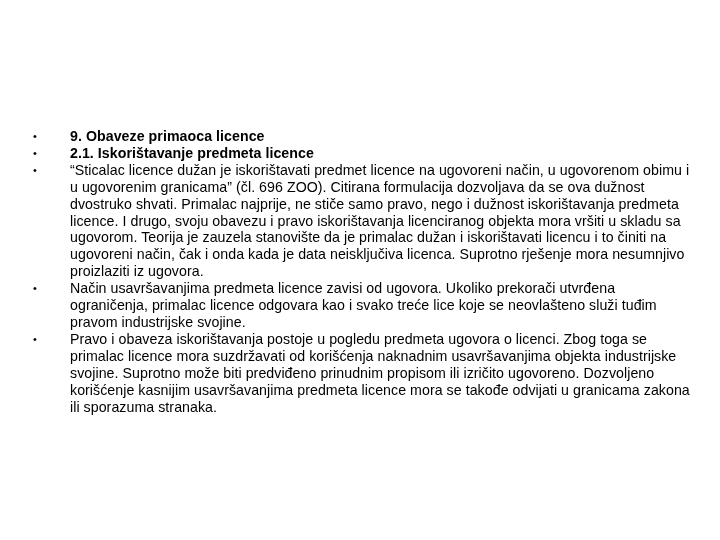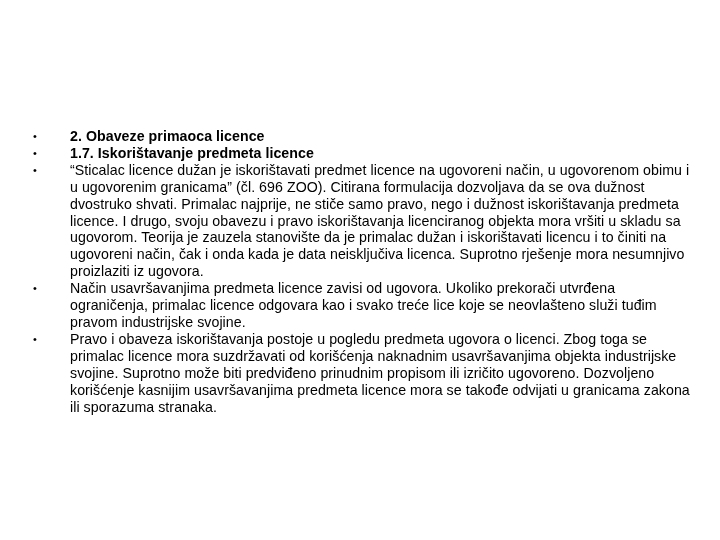--- a/index.html
+++ b/index.html
@@ -25,25 +25,25 @@
     li.bold .text { font-weight: bold; }
   </style>
 </head>
 <body>
 
 <div class="slide">
   <div class="content">
     <ul>
       <li class="bold">
         <span class="bullet">•</span>
-        <span class="text">2. Obaveze primaoca licence</span>
+        <span class="text">9. Obaveze primaoca licence</span>
       </li>
       <li class="bold">
         <span class="bullet">•</span>
-        <span class="text">1.7. Iskorištavanje predmeta licence</span>
+        <span class="text">2.1. Iskorištavanje predmeta licence</span>
       </li>
       <li>
         <span class="bullet">•</span>
         <span class="text">“Sticalac licence dužan je iskorištavati predmet licence na ugovoreni način, u ugovorenom obimu i u ugovorenim granicama” (čl. 696 ZOO). Citirana formulacija dozvoljava da se ova dužnost dvostruko shvati. Primalac najprije, ne stiče samo pravo, nego i dužnost iskorištavanja predmeta licence. I drugo, svoju obavezu i pravo iskorištavanja licenciranog objekta mora vršiti u skladu sa ugovorom. Teorija je zauzela stanovište da je primalac dužan i iskorištavati licencu i to činiti na ugovoreni način, čak i onda kada je data neisključiva licenca. Suprotno rješenje mora nesumnjivo proizlaziti iz ugovora.</span>
       </li>
       <li>
         <span class="bullet">•</span>
         <span class="text">Način usavršavanjima predmeta licence zavisi od ugovora. Ukoliko prekorači utvrđena ograničenja, primalac licence odgovara kao i svako treće lice koje se neovlašteno služi tuđim pravom industrijske svojine.</span>
       </li>
       <li>

